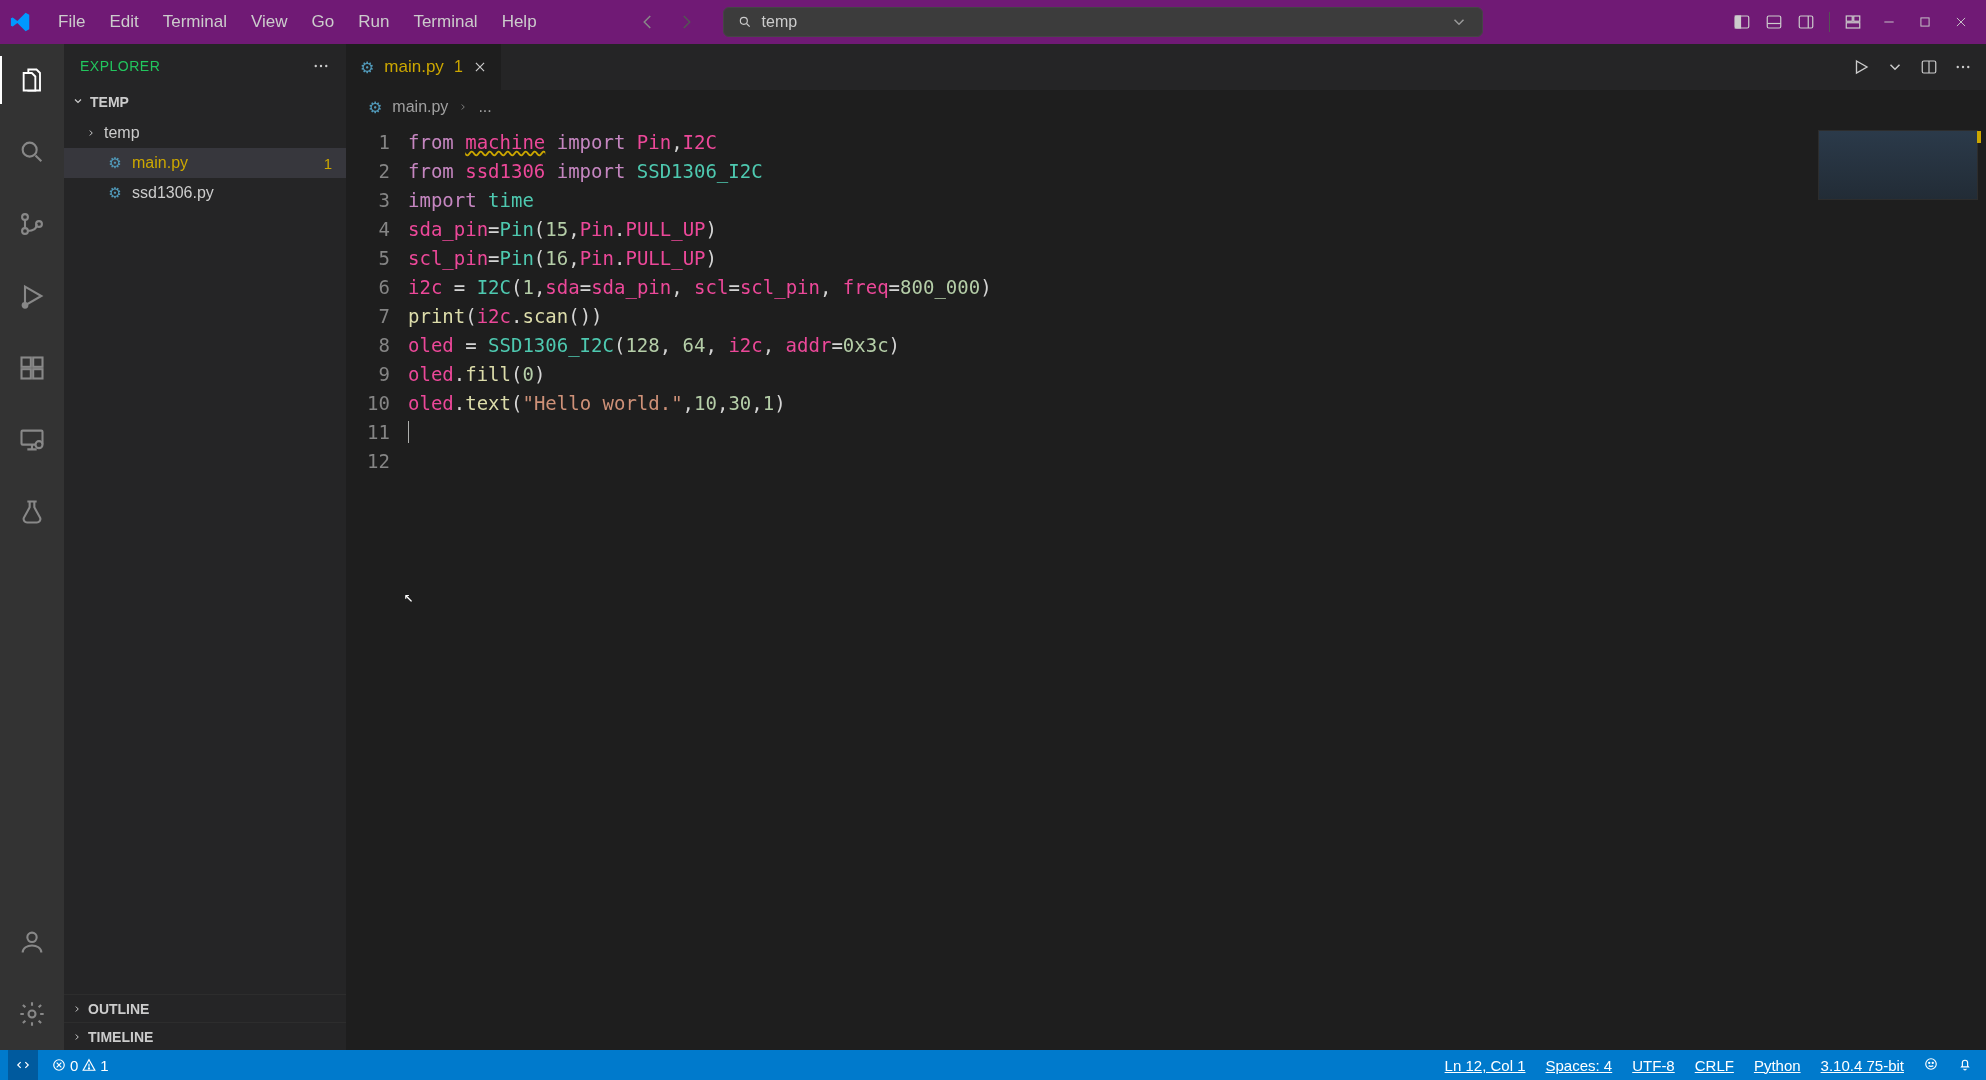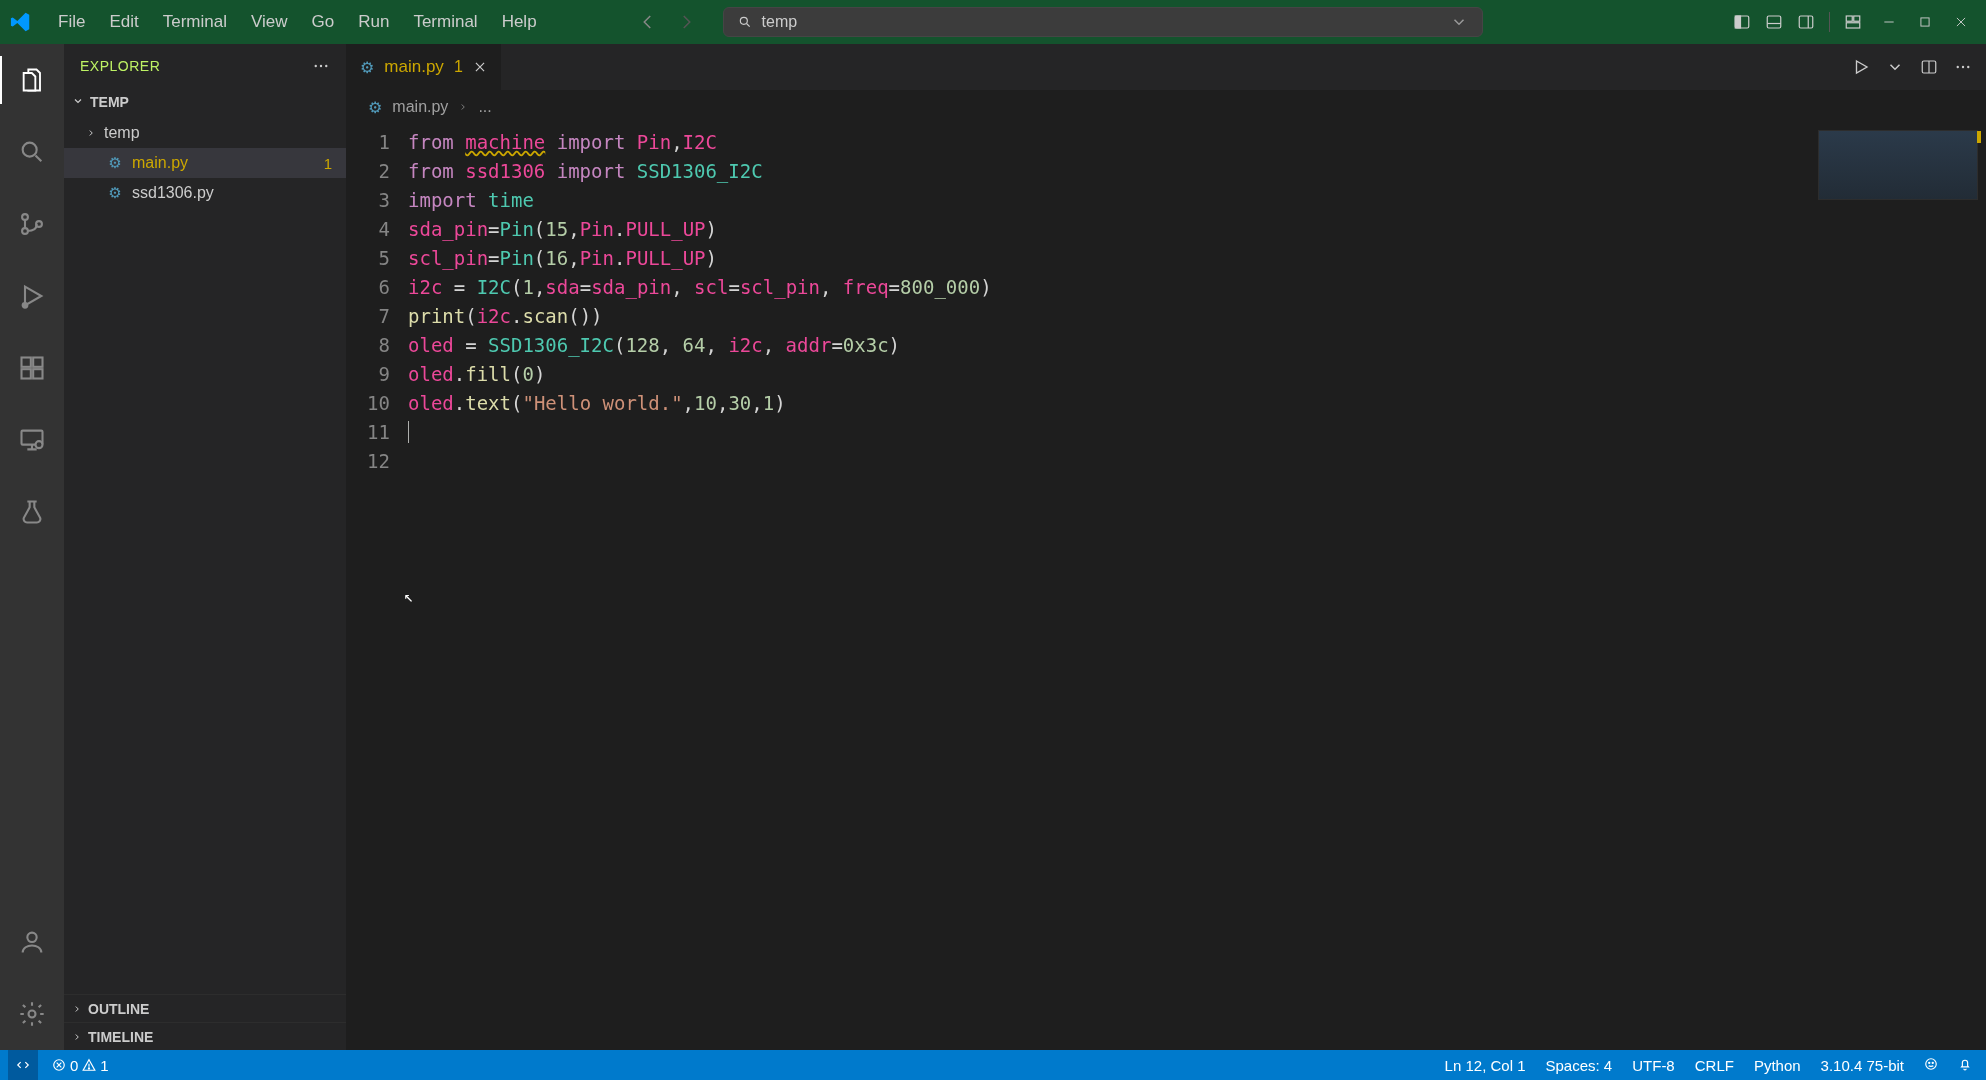--- a/index.html
+++ b/index.html
@@ -1,19 +1,19 @@
 <!DOCTYPE html>
 <html><head>
 <meta charset="utf-8">
 <style>
   * { margin:0; padding:0; box-sizing:border-box; }
   html,body { width:1986px; height:1080px; font-family:"Segoe UI",Arial,sans-serif; background:#1e1e1e; color:#cccccc; overflow:hidden; }
 
   
-  .titlebar { display:flex; align-items:center; height:44px; background:#14532d; padding:0 10px; }
+  .titlebar { display:flex; align-items:center; height:44px; background:#701a75; padding:0 10px; }
   .titlebar .vslogo { width:22px; height:22px; margin-right:14px; display:flex; align-items:center; justify-content:center; }
   .menu { display:flex; gap:0; }
   .menu-item { padding:0 12px; height:44px; line-height:44px; font-size:17px; color:#cccccc; }
   .nav-arrows { display:flex; align-items:center; gap:20px; margin-left:90px; }
   .nav-arrows svg { width:18px; height:18px; }
   .searchbox { flex:0 0 760px; margin-left:28px; height:30px; background:#3c3c3c; border:1px solid #454545; border-radius:6px; display:flex; align-items:center; padding:0 14px; gap:10px; }
   .searchbox svg { width:14px; height:14px; }
   .searchbox .search-text { font-size:16px; color:#cccccc; flex:1; }
   .searchbox .chev { margin-left:auto; }
   .titlebar .spacer { flex:1; }
@@ -30,21 +30,21 @@
   .activitybar { width:64px; background:#333333; display:flex; flex-direction:column; align-items:center; padding-top:12px; gap:24px; }
   .activitybar .act { width:64px; height:48px; display:flex; align-items:center; justify-content:center; }
   .activitybar .act svg { width:28px; height:28px; }
   .activitybar .act.active { border-left:2px solid #fff; }
   .activitybar .act.active svg { stroke:#fff; }
   .activitybar .bottom { margin-top:auto; margin-bottom:12px; display:flex; flex-direction:column; gap:24px; }
 
   
   .sidebar { width:282px; background:#252526; display:flex; flex-direction:column; }
   .sidebar-header { display:flex; align-items:center; height:44px; padding:0 16px; }
-  .sidebar-header .title { font-size:14px; letter-spacing:0.5px; color:#bef264; }
+  .sidebar-header .title { font-size:14px; letter-spacing:0.5px; color:#22c55e; }
   .sidebar-header .dots { margin-left:auto; }
   .section-header { display:flex; align-items:center; gap:6px; height:28px; padding:0 8px; font-weight:700; font-size:14px; color:#cccccc; }
   .section-header .chev svg { width:12px; height:12px; }
   .tree { padding:2px 0 6px 0; }
   .tree-row { display:flex; align-items:center; gap:8px; height:30px; padding-left:22px; font-size:16px; color:#cccccc; }
   .tree-row .chev svg { width:10px; height:10px; }
   .tree-row.file { padding-left:42px; }
   .tree-row .fileicon { width:18px; text-align:center; color:#519aba; font-size:15px; }
   .tree-row.selected { background:#37373d; }
   .tree-row .name { color:#cccccc; }
@@ -88,21 +88,21 @@
   .minimap::after { content:""; position:absolute; right:-4px; top:0; width:4px; height:12px; background:#cca700; }
 
   .mousecursor { position:absolute; left:58px; top:458px; font-size:16px; color:#fff; }
 
   
   .statusbar { position:relative; height:30px; background:#007acc; color:#fff; display:flex; align-items:center; font-size:15px; }
   .status-left { display:flex; align-items:center; gap:14px; padding-left:8px; }
   .status-left .remote { background:#005a9e; height:30px; display:flex; align-items:center; padding:0 8px; }
   .status-item { display:flex; align-items:center; gap:4px; }
   .statusbar .grow { flex:1; }
-  .status-right { display:flex; align-items:center; gap:20px; padding-right:14px; }
+  .status-right { display:flex; align-items:center; gap:20px; padding-right:14px;text-decoration:underline; }
   .status-right .item { white-space:nowrap; }
   .statusbar svg { width:14px; height:14px; }
 </style>
 </head>
 <body>
 
 <div class="titlebar">
   <div class="vslogo">
     <svg viewBox="0 0 24 24">
         <path fill="#0098ff" d="M17 2l4 2v16l-4 2-9-9-5 4-2-1V8l2-1 5 4 9-9z"></path>

